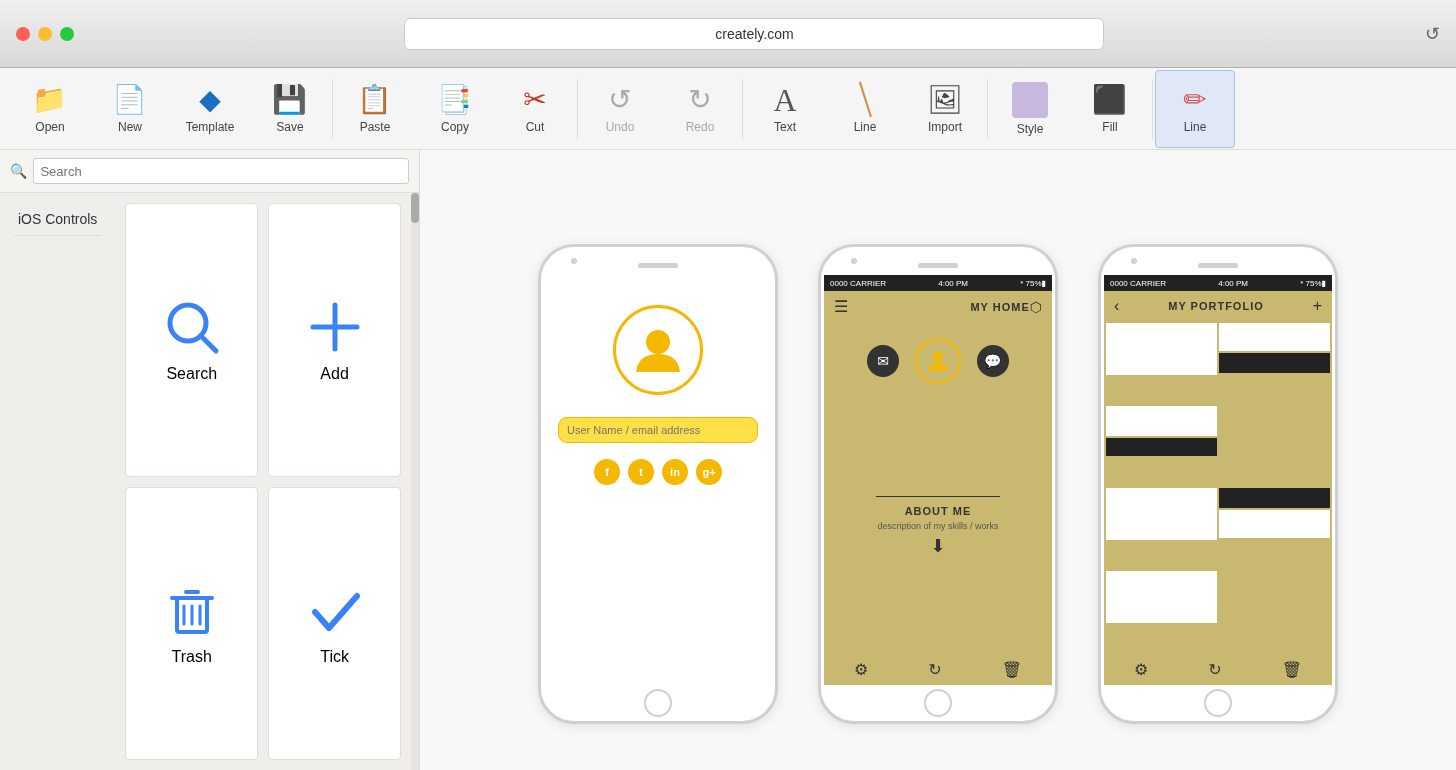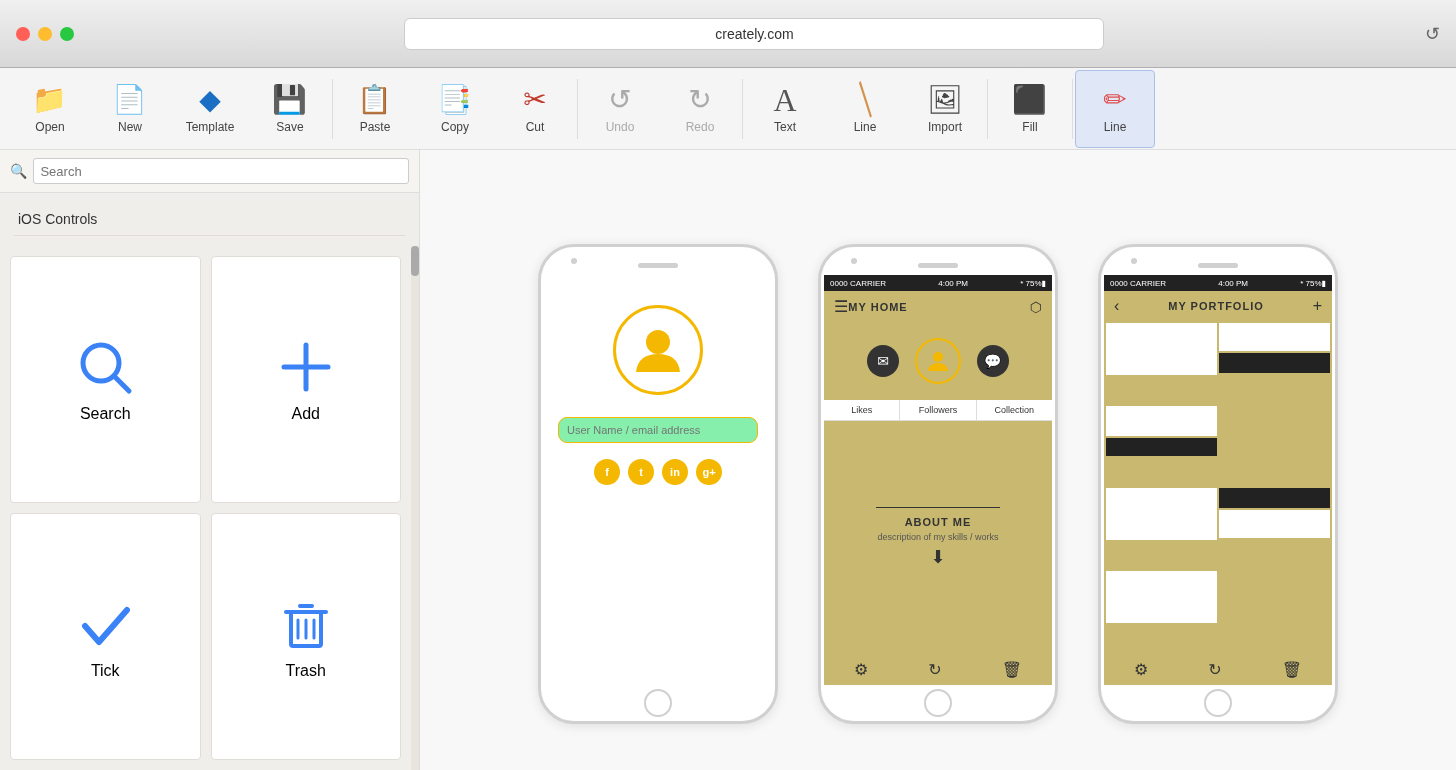--- a/index.html
+++ b/index.html
@@ -206,21 +206,21 @@
       justify-content: center;
       margin: 10px 0;
     }
     .login-input {
       width: 100%;
       padding: 6px 8px;
       border: 1.5px solid #f5b800;
       border-radius: 9px;
       font-size: 11px;
       color: #666;
-      background: #86efac;
+      background: #fde047;
     }
     .social-icons {
       display: flex;
       gap: 8px;
       margin-top: 4px;
     }
     .social-btn {
       width: 26px;
       height: 26px;
       border-radius: 50%;
@@ -249,21 +249,21 @@
       font-size: 8px;
       color: white;
     }
     .phone2-header {
       background: #c8b870;
       padding: 6px 10px;
       display: flex;
       align-items: center;
       justify-content: space-between;
     }
-    .phone2-title { font-size: 11px; font-weight: bold; color: #333; letter-spacing: 1px; text-align: left; flex: 1; }
+    .phone2-title { font-size: 11px; font-weight: bold; color: #333; letter-spacing: 1px; text-align: right; flex: 1; }
     .phone2-profile-area {
       background: #c8b870;
       display: flex;
       align-items: center;
       justify-content: center;
       gap: 16px;
       padding: 16px 0;
     }
     .icon-circle-dark {
       width: 32px;
@@ -356,21 +356,21 @@
     }
 
     .sidebar-content {
       display: flex;
       flex: 1;
       overflow: hidden;
     }
     .sidebar-main {
       flex: 1;
       display: flex;
-      flex-direction: column;
+      flex-direction: row;
       overflow: hidden;
     }
   </style>
 </head>
 <body>
 
 <div class="chrome-bar">
   <div class="traffic-lights">
     <div class="tl tl-red"></div>
     <div class="tl tl-yellow"></div>
@@ -445,20 +445,24 @@
     <span>Line</span>
   </div>
 
   <div class="tool-item">
     <span class="tool-icon">🖼</span>
     <span>Import</span>
   </div>
 
   <div class="tool-sep"></div>
 
+  <div class="tool-item">
+    <span style="width:36px;height:36px;background:#c8b8e0;border-radius:4px;display:inline-block;"></span>
+    <span>Style</span>
+  </div>
 
   <div class="tool-item">
     <span style="font-size:28px; color:#333">⬛</span>
     <span>Fill</span>
   </div>
 
   <div class="tool-sep"></div>
 
   <div class="tool-item active">
     <span style="font-size:28px; color:#e05050;">✏</span>
@@ -494,40 +498,40 @@
               </svg>
               <span>Search</span>
             </div>
 
             <div class="icon-cell">
               <svg width="60" height="60" viewBox="0 0 60 60">
                 <line x1="30" y1="8" x2="30" y2="52" stroke="#3b82f6" stroke-width="5" stroke-linecap="round"></line>
                 <line x1="8" y1="30" x2="52" y2="30" stroke="#3b82f6" stroke-width="5" stroke-linecap="round"></line>
               </svg>
               <span>Add</span>
-            </div>
-
-            <div class="icon-cell">
-              <svg width="60" height="60" viewBox="0 0 60 60">
-                <polyline points="10,32 24,48 52,16" fill="none" stroke="#3b82f6" stroke-width="6" stroke-linecap="round" stroke-linejoin="round"></polyline>
-              </svg>
-              <span>Tick</span>
             </div>
 
             <div class="icon-cell">
               <svg width="60" height="60" viewBox="0 0 60 60">
                 <rect x="15" y="18" width="30" height="34" rx="2" fill="none" stroke="#3b82f6" stroke-width="4"></rect>
                 <line x1="10" y1="18" x2="50" y2="18" stroke="#3b82f6" stroke-width="4" stroke-linecap="round"></line>
                 <line x1="24" y1="12" x2="36" y2="12" stroke="#3b82f6" stroke-width="4" stroke-linecap="round"></line>
                 <line x1="22" y1="26" x2="22" y2="44" stroke="#3b82f6" stroke-width="3" stroke-linecap="round"></line>
                 <line x1="30" y1="26" x2="30" y2="44" stroke="#3b82f6" stroke-width="3" stroke-linecap="round"></line>
                 <line x1="38" y1="26" x2="38" y2="44" stroke="#3b82f6" stroke-width="3" stroke-linecap="round"></line>
               </svg>
               <span>Trash</span>
             </div>
+
+            <div class="icon-cell">
+              <svg width="60" height="60" viewBox="0 0 60 60">
+                <polyline points="10,32 24,48 52,16" fill="none" stroke="#3b82f6" stroke-width="6" stroke-linecap="round" stroke-linejoin="round"></polyline>
+              </svg>
+              <span>Tick</span>
+            </div>
           </div>
 
           <div style="width:8px; background:#e8e4de; position:relative;">
             <div style="position:absolute;top:0;width:8px;height:30px;background:#aaa;border-radius:4px;"></div>
           </div>
         </div>
       </div>
     </div>
   </div>
 
@@ -579,25 +583,20 @@
         <div class="phone2-profile-area">
           <div class="icon-circle-dark">✉</div>
           <div class="icon-circle-outline">
             <svg width="28" height="28" viewBox="0 0 28 28">
               <circle cx="14" cy="10" r="5" fill="#f5b800"></circle>
               <path d="M4,24 Q5,16 14,16 Q23,16 24,24" fill="#f5b800"></path>
             </svg>
           </div>
           <div class="icon-circle-dark">💬</div>
         </div>
-        <div class="phone2-tabs">
-          <div class="phone2-tab">Likes</div>
-          <div class="phone2-tab">Followers</div>
-          <div class="phone2-tab">Collection</div>
-        </div>
         <div class="phone2-about">
           <div style="width:60%;height:1px;background:#333;margin-bottom:4px;"></div>
           <span class="about-title">ABOUT ME</span>
           <span class="about-desc">description of my skills / works</span>
           <span class="about-arrow">⬇</span>
         </div>
         <div class="phone2-footer">
           <span class="footer-icon">⚙</span>
           <span class="footer-icon">↻</span>
           <span class="footer-icon">🗑</span>

